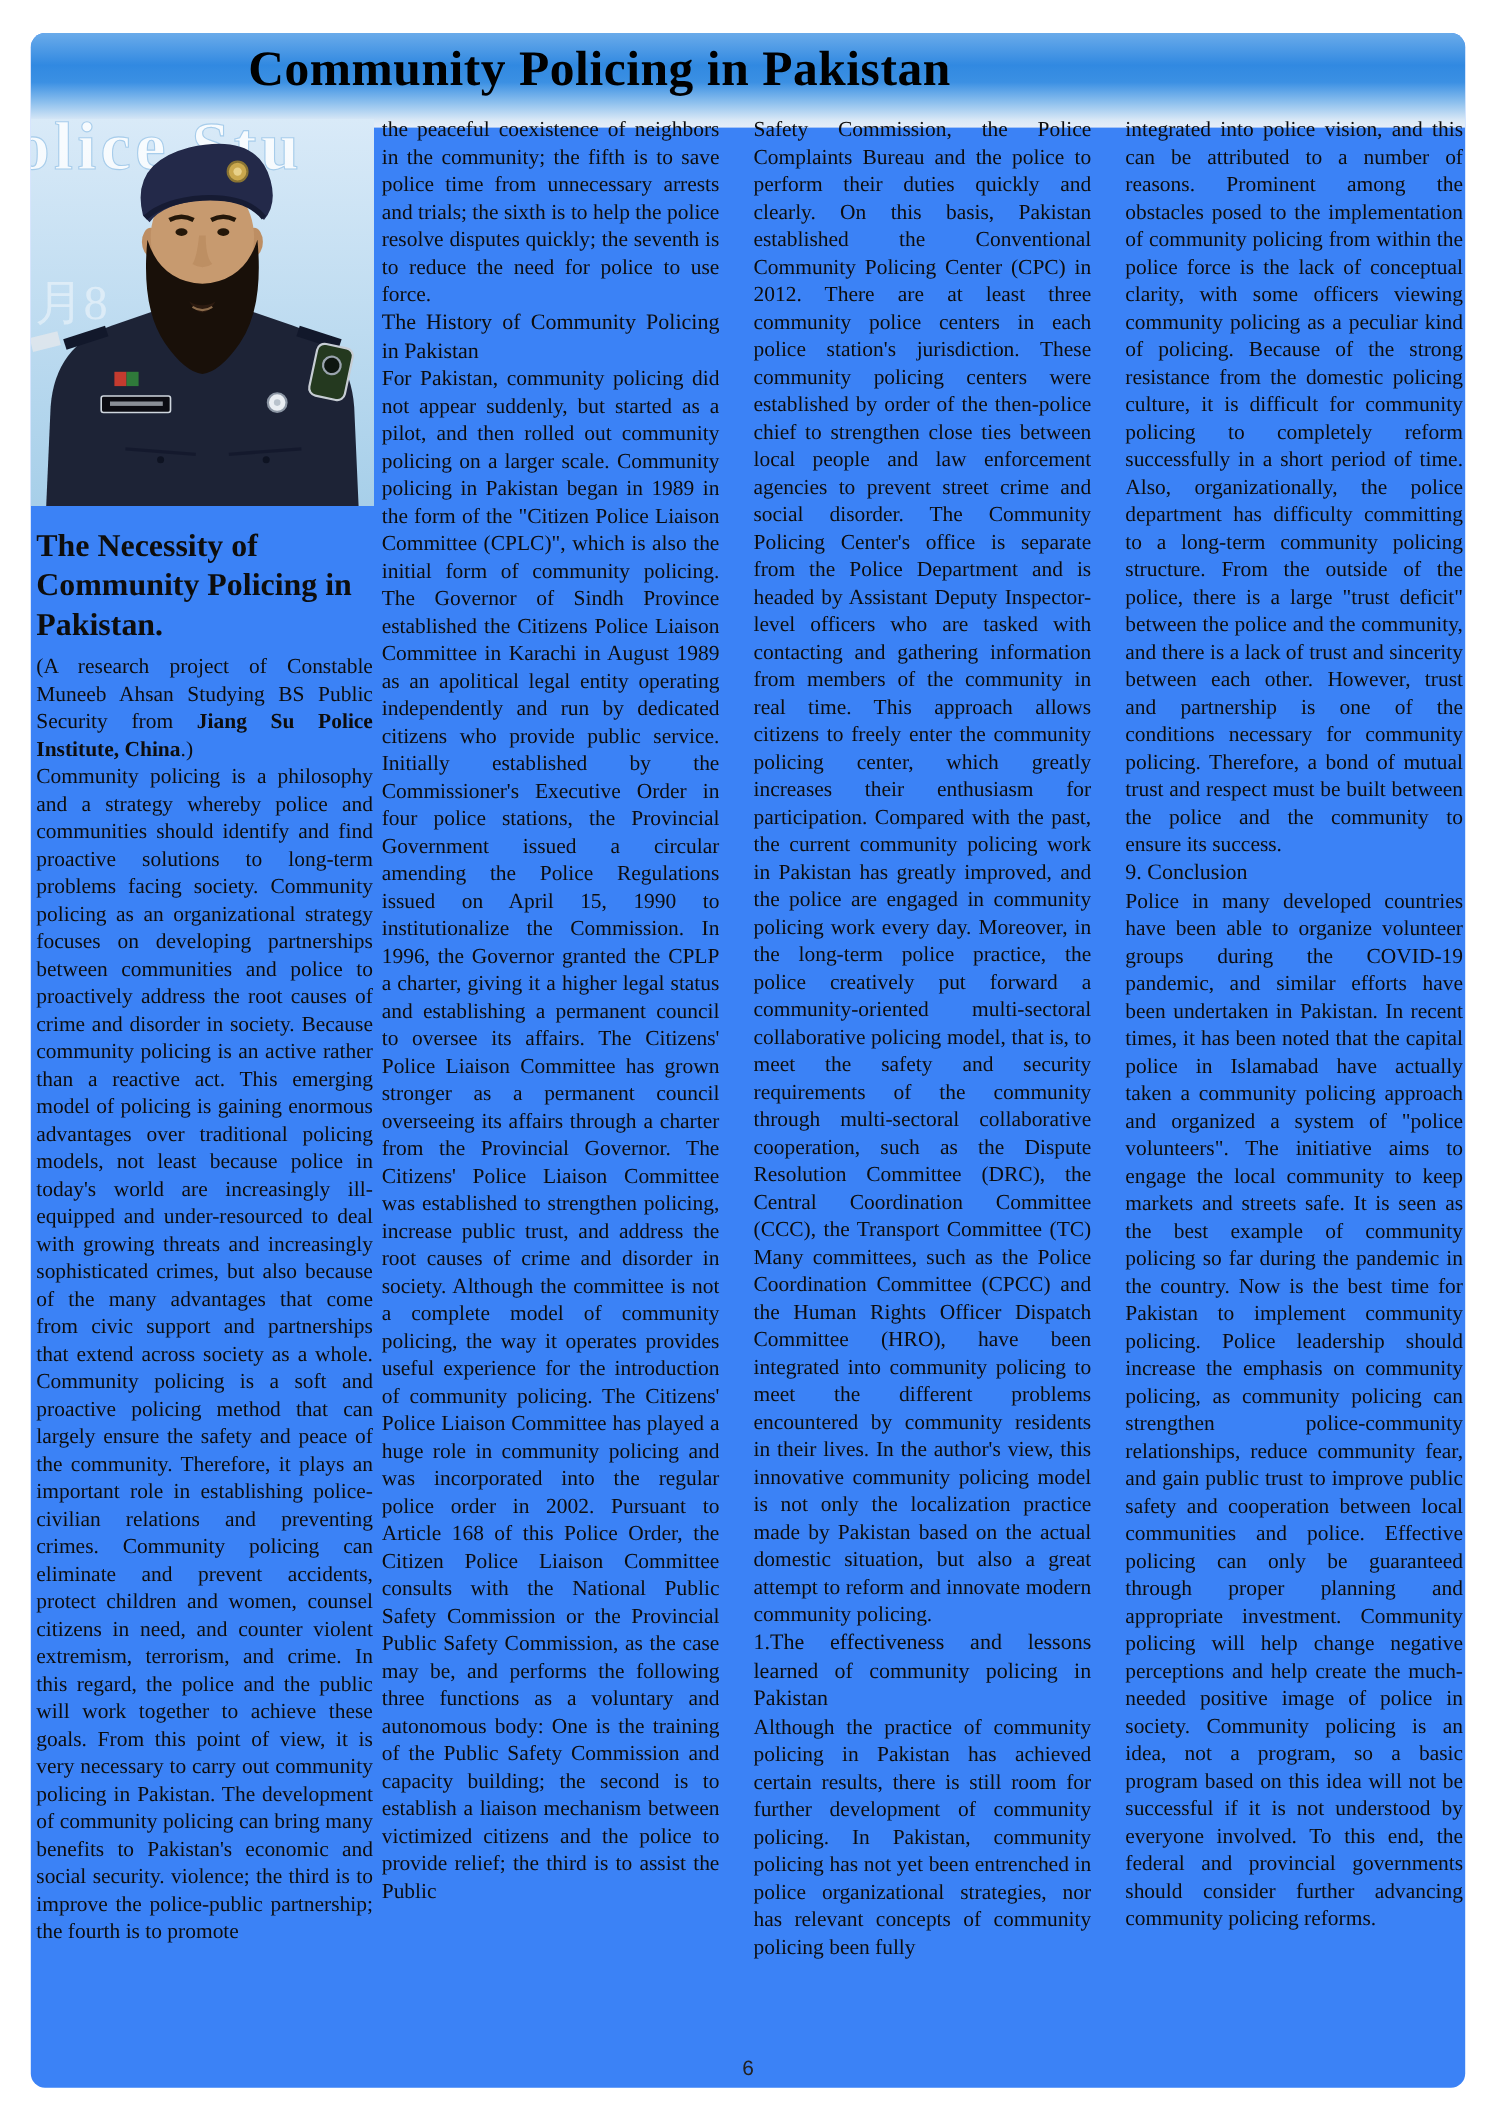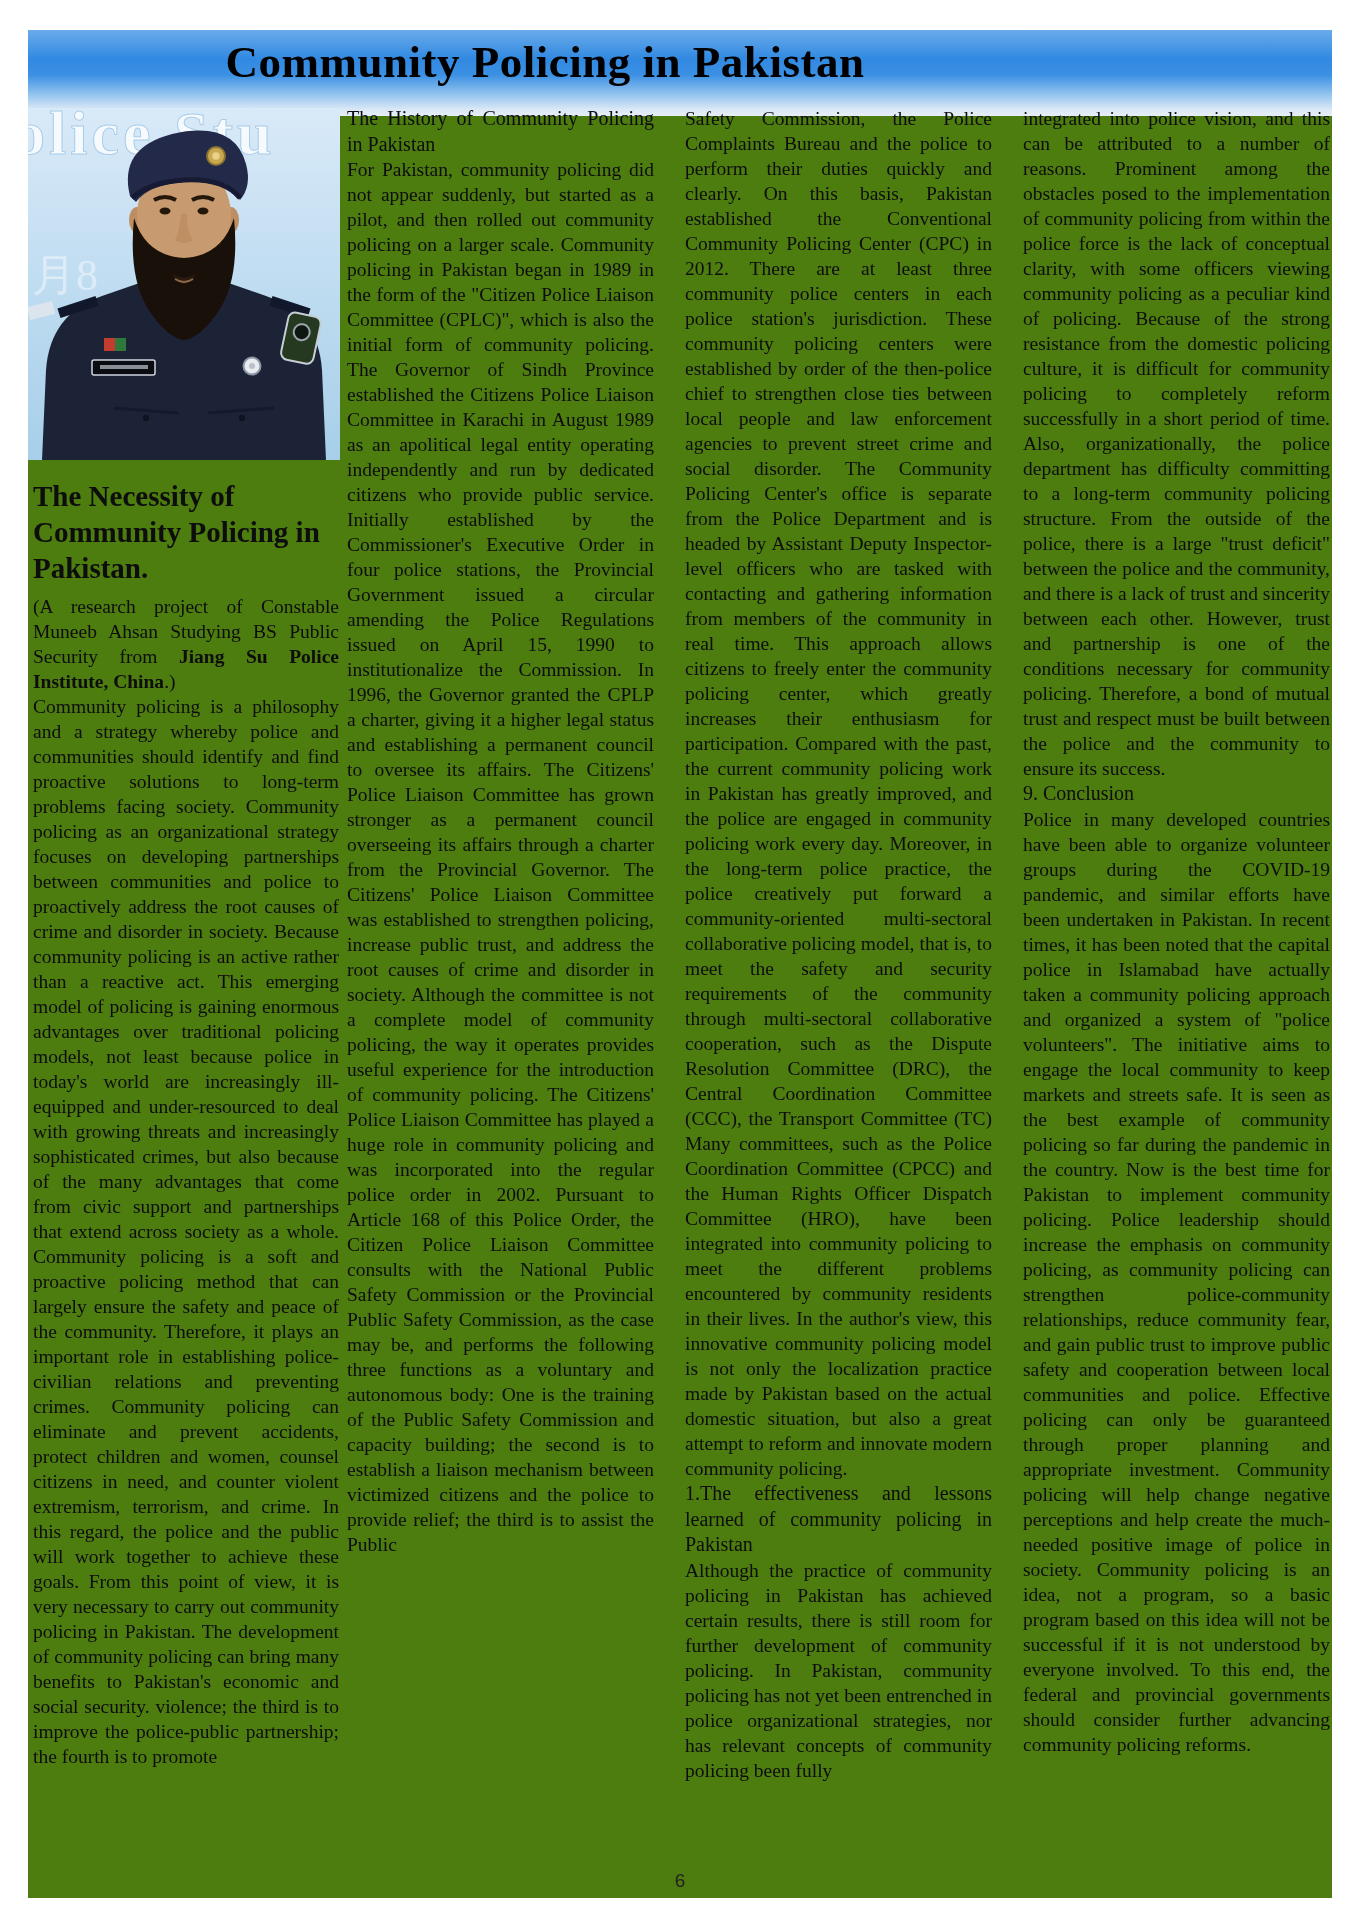--- a/index.html
+++ b/index.html
@@ -2,21 +2,21 @@
 <html><head>
 <meta charset="utf-8">
 <style>
   html,body{margin:0;padding:0;}
   body{
     width:1360px;height:1920px;background:#ffffff;position:relative;
     font-family:"Liberation Serif","DejaVu Serif",serif;color:#0d0d0d;
   }
   .sheet{
     position:absolute;left:28px;top:30px;width:1304px;height:1868px;
-    background:#4d7c0f;overflow:hidden;
+    background:#3b82f6;overflow:hidden;border-radius:13px;
   }
   .banner{
     position:absolute;left:0;top:0;width:1304px;height:86px;
     background:linear-gradient(180deg,#6aabea 0%,#3189e1 34%,#3b90e3 52%,#8fc1ee 74%,#d9e8f6 92%,#e6eef8 100%);
   }
   .title{
     position:absolute;left:0;top:6px;width:1034px;margin:0;
     text-align:center;font-size:45px;font-weight:bold;color:#000;
     letter-spacing:0.5px;white-space:nowrap;
   }
@@ -118,20 +118,21 @@
     </svg>
   </div>
 
   <div class="col col1">
     <h2>The Necessity of Community Policing in Pakistan.</h2>
     <p class="byline"><span>(A research project of Constable Muneeb Ahsan Studying BS Public Security from </span><b>Jiang Su Police Institute, China</b><span>.)</span></p>
     <p>Community policing is a philosophy and a strategy whereby police and communities should identify and find proactive solutions to long-term problems facing society. Community policing as an organizational strategy focuses on developing partnerships between communities and police to proactively address the root causes of crime and disorder in society. Because community policing is an active rather than a reactive act. This emerging model of policing is gaining enormous advantages over traditional policing models, not least because police in today's world are increasingly ill-equipped and under-resourced to deal with growing threats and increasingly sophisticated crimes, but also because of the many advantages that come from civic support and partnerships that extend across society as a whole. Community policing is a soft and proactive policing method that can largely ensure the safety and peace of the community. Therefore, it plays an important role in establishing police-civilian relations and preventing crimes. Community policing can eliminate and prevent accidents, protect children and women, counsel citizens in need, and counter violent extremism, terrorism, and crime. In this regard, the police and the public will work together to achieve these goals. From this point of view, it is very necessary to carry out community policing in Pakistan. The development of community policing can bring many benefits to Pakistan's economic and social security. violence; the third is to improve the police-public partnership; the fourth is to promote</p>
   </div>
 
   <div class="col col2">
+    <p>the peaceful coexistence of neighbors in the community; the fifth is to save police time from unnecessary arrests and trials; the sixth is to help the police resolve disputes quickly; the seventh is to reduce the need for police to use force.</p>
     <h3>The History of Community Policing in Pakistan</h3>
     <p>For Pakistan, community policing did not appear suddenly, but started as a pilot, and then rolled out community policing on a larger scale. Community policing in Pakistan began in 1989 in the form of the "Citizen Police Liaison Committee (CPLC)", which is also the initial form of community policing. The Governor of Sindh Province established the Citizens Police Liaison Committee in Karachi in August 1989 as an apolitical legal entity operating independently and run by dedicated citizens who provide public service. Initially established by the Commissioner's Executive Order in four police stations, the Provincial Government issued a circular amending the Police Regulations issued on April 15, 1990 to institutionalize the Commission. In 1996, the Governor granted the CPLP a charter, giving it a higher legal status and establishing a permanent council to oversee its affairs. The Citizens' Police Liaison Committee has grown stronger as a permanent council overseeing its affairs through a charter from the Provincial Governor. The Citizens' Police Liaison Committee was established to strengthen policing, increase public trust, and address the root causes of crime and disorder in society. Although the committee is not a complete model of community policing, the way it operates provides useful experience for the introduction of community policing. The Citizens' Police Liaison Committee has played a huge role in community policing and was incorporated into the regular police order in 2002. Pursuant to Article 168 of this Police Order, the Citizen Police Liaison Committee consults with the National Public Safety Commission or the Provincial Public Safety Commission, as the case may be, and performs the following three functions as a voluntary and autonomous body: One is the training of the Public Safety Commission and capacity building; the second is to establish a liaison mechanism between victimized citizens and the police to provide relief; the third is to assist the Public</p>
   </div>
 
   <div class="col col3">
     <p>Safety Commission, the Police Complaints Bureau and the police to perform their duties quickly and clearly. On this basis, Pakistan established the Conventional Community Policing Center (CPC) in 2012. There are at least three community police centers in each police station's jurisdiction. These community policing centers were established by order of the then-police chief to strengthen close ties between local people and law enforcement agencies to prevent street crime and social disorder. The Community Policing Center's office is separate from the Police Department and is headed by Assistant Deputy Inspector-level officers who are tasked with contacting and gathering information from members of the community in real time. This approach allows citizens to freely enter the community policing center, which greatly increases their enthusiasm for participation. Compared with the past, the current community policing work in Pakistan has greatly improved, and the police are engaged in community policing work every day. Moreover, in the long-term police practice, the police creatively put forward a community-oriented multi-sectoral collaborative policing model, that is, to meet the safety and security requirements of the community through multi-sectoral collaborative cooperation, such as the Dispute Resolution Committee (DRC), the Central Coordination Committee (CCC), the Transport Committee (TC) Many committees, such as the Police Coordination Committee (CPCC) and the Human Rights Officer Dispatch Committee (HRO), have been integrated into community policing to meet the different problems encountered by community residents in their lives. In the author's view, this innovative community policing model is not only the localization practice made by Pakistan based on the actual domestic situation, but also a great attempt to reform and innovate modern community policing.</p>
     <h3>1.The effectiveness and lessons learned of community policing in Pakistan</h3>
     <p>Although the practice of community policing in Pakistan has achieved certain results, there is still room for further development of community policing. In Pakistan, community policing has not yet been entrenched in police organizational strategies, nor has relevant concepts of community policing been fully</p>
   </div>
 

